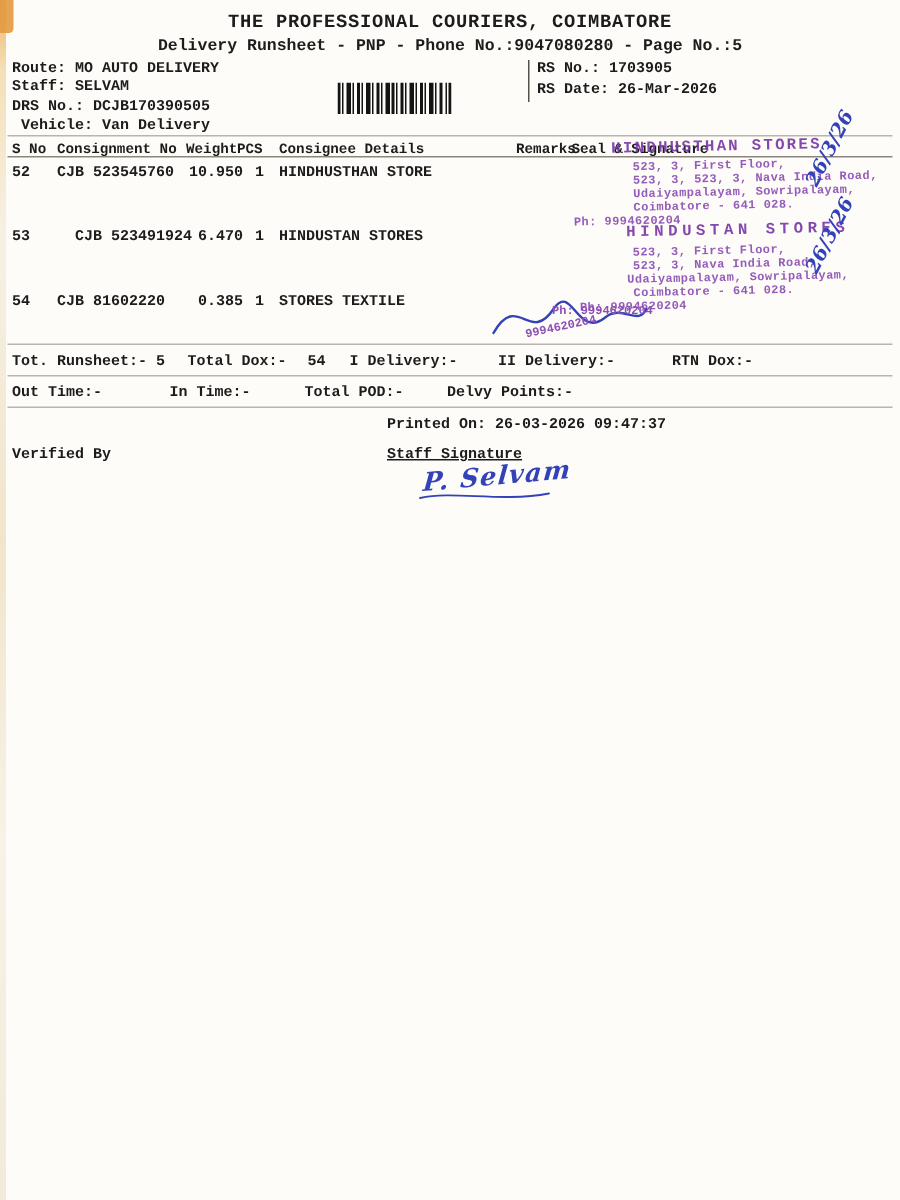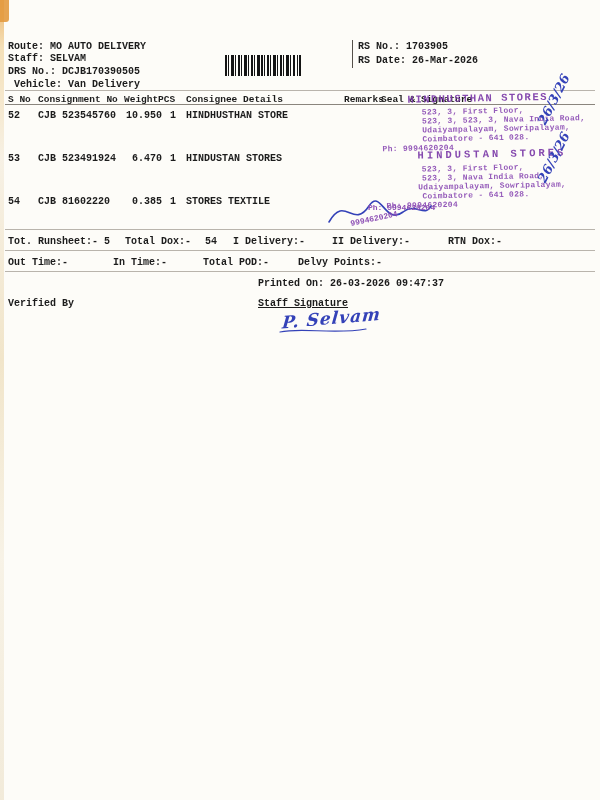--- a/index.html
+++ b/index.html
@@ -35,20 +35,22 @@
   .scribble { position:absolute; }
 </style>
 </head>
 <body>
 
 <div class="page">
 
   <div class="edge-left"></div>
   <div class="corner-mark"></div>
 
+  <div class="abs title" style="top:8px; left:0;">THE PROFESSIONAL COURIERS, COIMBATORE</div>
+  <div class="abs subtitle" style="top:25px; left:0;">Delivery Runsheet - PNP - Phone No.:9047080280 - Page No.:5</div>
 
   <div class="abs t10" style="left:8px; top:41px;"><span>Route:</span> <span>MO AUTO DELIVERY</span></div>
   <div class="abs t10" style="left:8px; top:53px;"><span>Staff:</span> <span>SELVAM</span></div>
   <div class="abs t10" style="left:8px; top:66px;"><span>DRS No.:</span> <span>DCJB170390505</span></div>
   <div class="abs t10" style="left:14px; top:79px;"><span>Vehicle:</span> <span>Van Delivery</span></div>
 
   <div class="vline" style="left:352px; top:40px; height:28px;"></div>
   <div class="abs t10" style="left:358px; top:41px;"><span>RS No.:</span> <span>1703905</span></div>
   <div class="abs t10" style="left:358px; top:55px;"><span>RS Date:</span> <span>26-Mar-2026</span></div>
 
@@ -92,21 +94,21 @@
   <div class="abs t9" style="left:344px;top:94px;">Remarks</div>
   <div class="abs t9" style="left:381px;top:94px;">Seal &amp; Signature</div>
 
   <div class="abs t10" style="left:8px;  top:110px;">52</div>
   <div class="abs t10" style="left:38px; top:110px;">CJB 523545760</div>
   <div class="abs t10 wt" style="left:102px;top:110px;">10.950</div>
   <div class="abs t10" style="left:170px;top:110px;">1</div>
   <div class="abs t10" style="left:186px;top:110px;">HINDHUSTHAN STORE</div>
 
   <div class="abs t10" style="left:8px;  top:153px;">53</div>
-  <div class="abs t10" style="left:38px; top:153px;">CJB 523491924</div>
+  <div class="abs t10" style="left:50px; top:153px;">CJB 523491924</div>
   <div class="abs t10 wt" style="left:102px;top:153px;">6.470</div>
   <div class="abs t10" style="left:170px;top:153px;">1</div>
   <div class="abs t10" style="left:186px;top:153px;">HINDUSTAN STORES</div>
 
   <div class="abs t10" style="left:8px;  top:196px;">54</div>
   <div class="abs t10" style="left:38px; top:196px;">CJB 81602220</div>
   <div class="abs t10 wt" style="left:102px;top:196px;">0.385</div>
   <div class="abs t10" style="left:170px;top:196px;">1</div>
   <div class="abs t10" style="left:186px;top:196px;">STORES TEXTILE</div>
 

